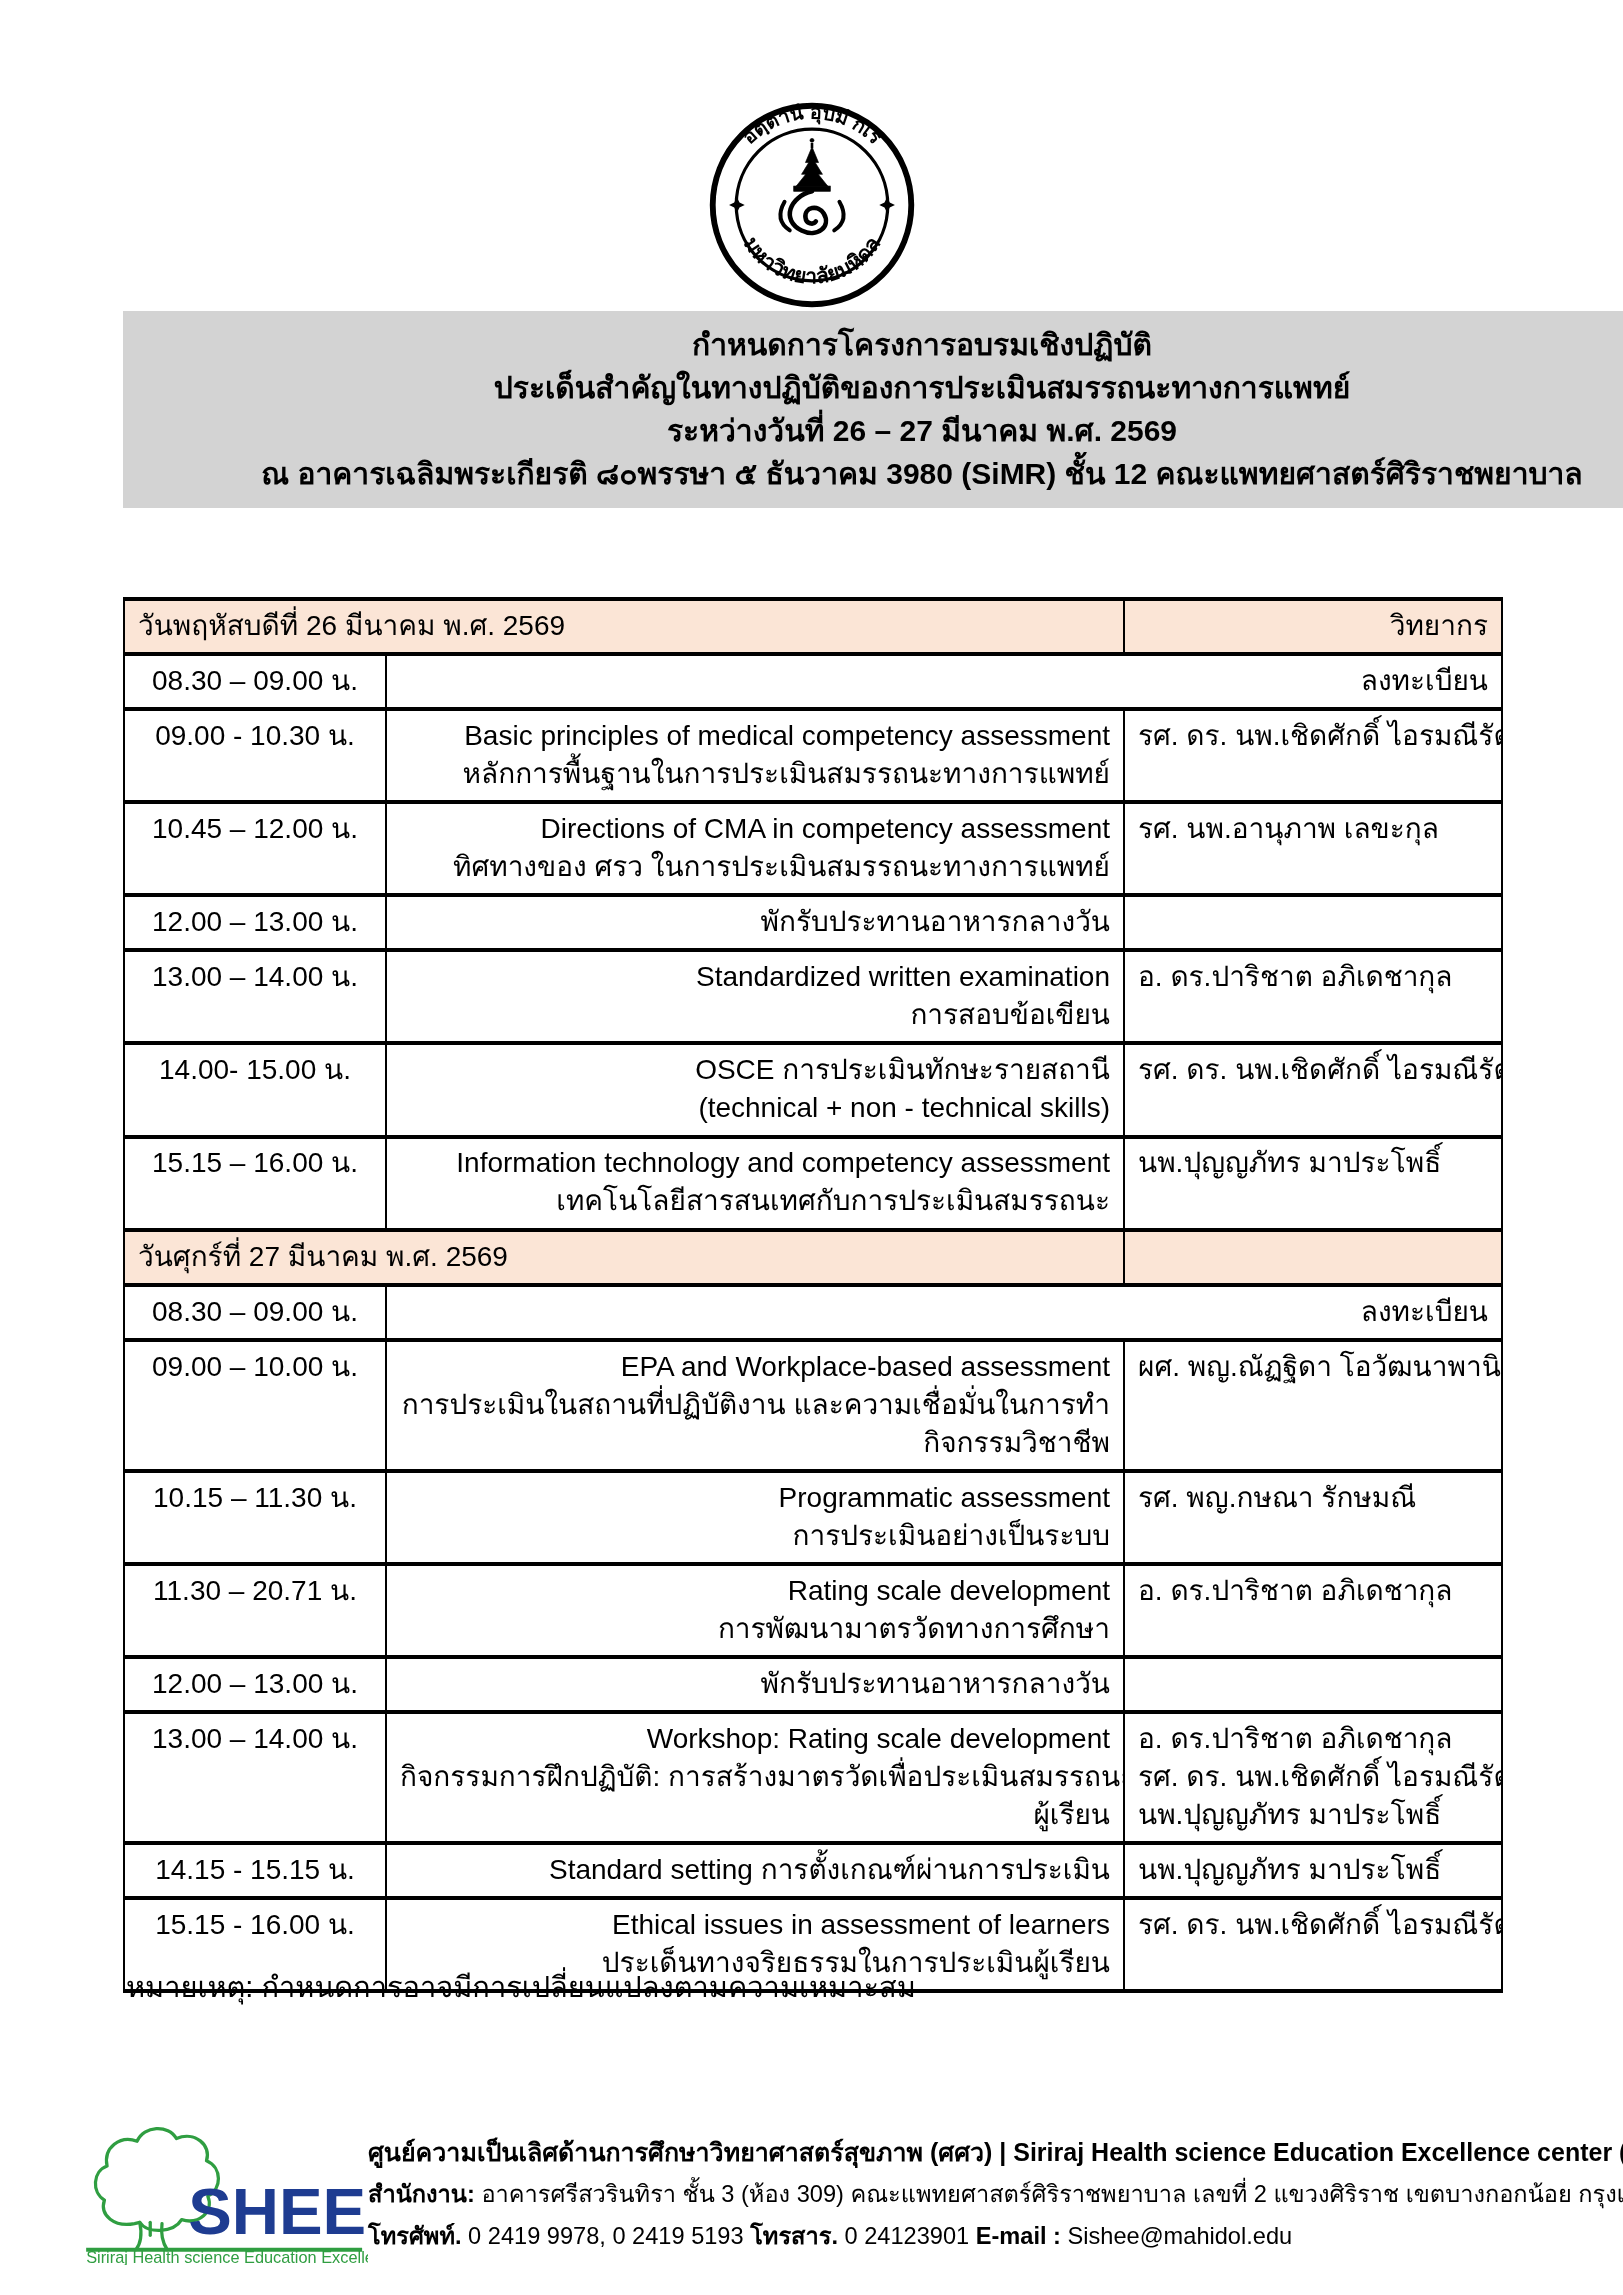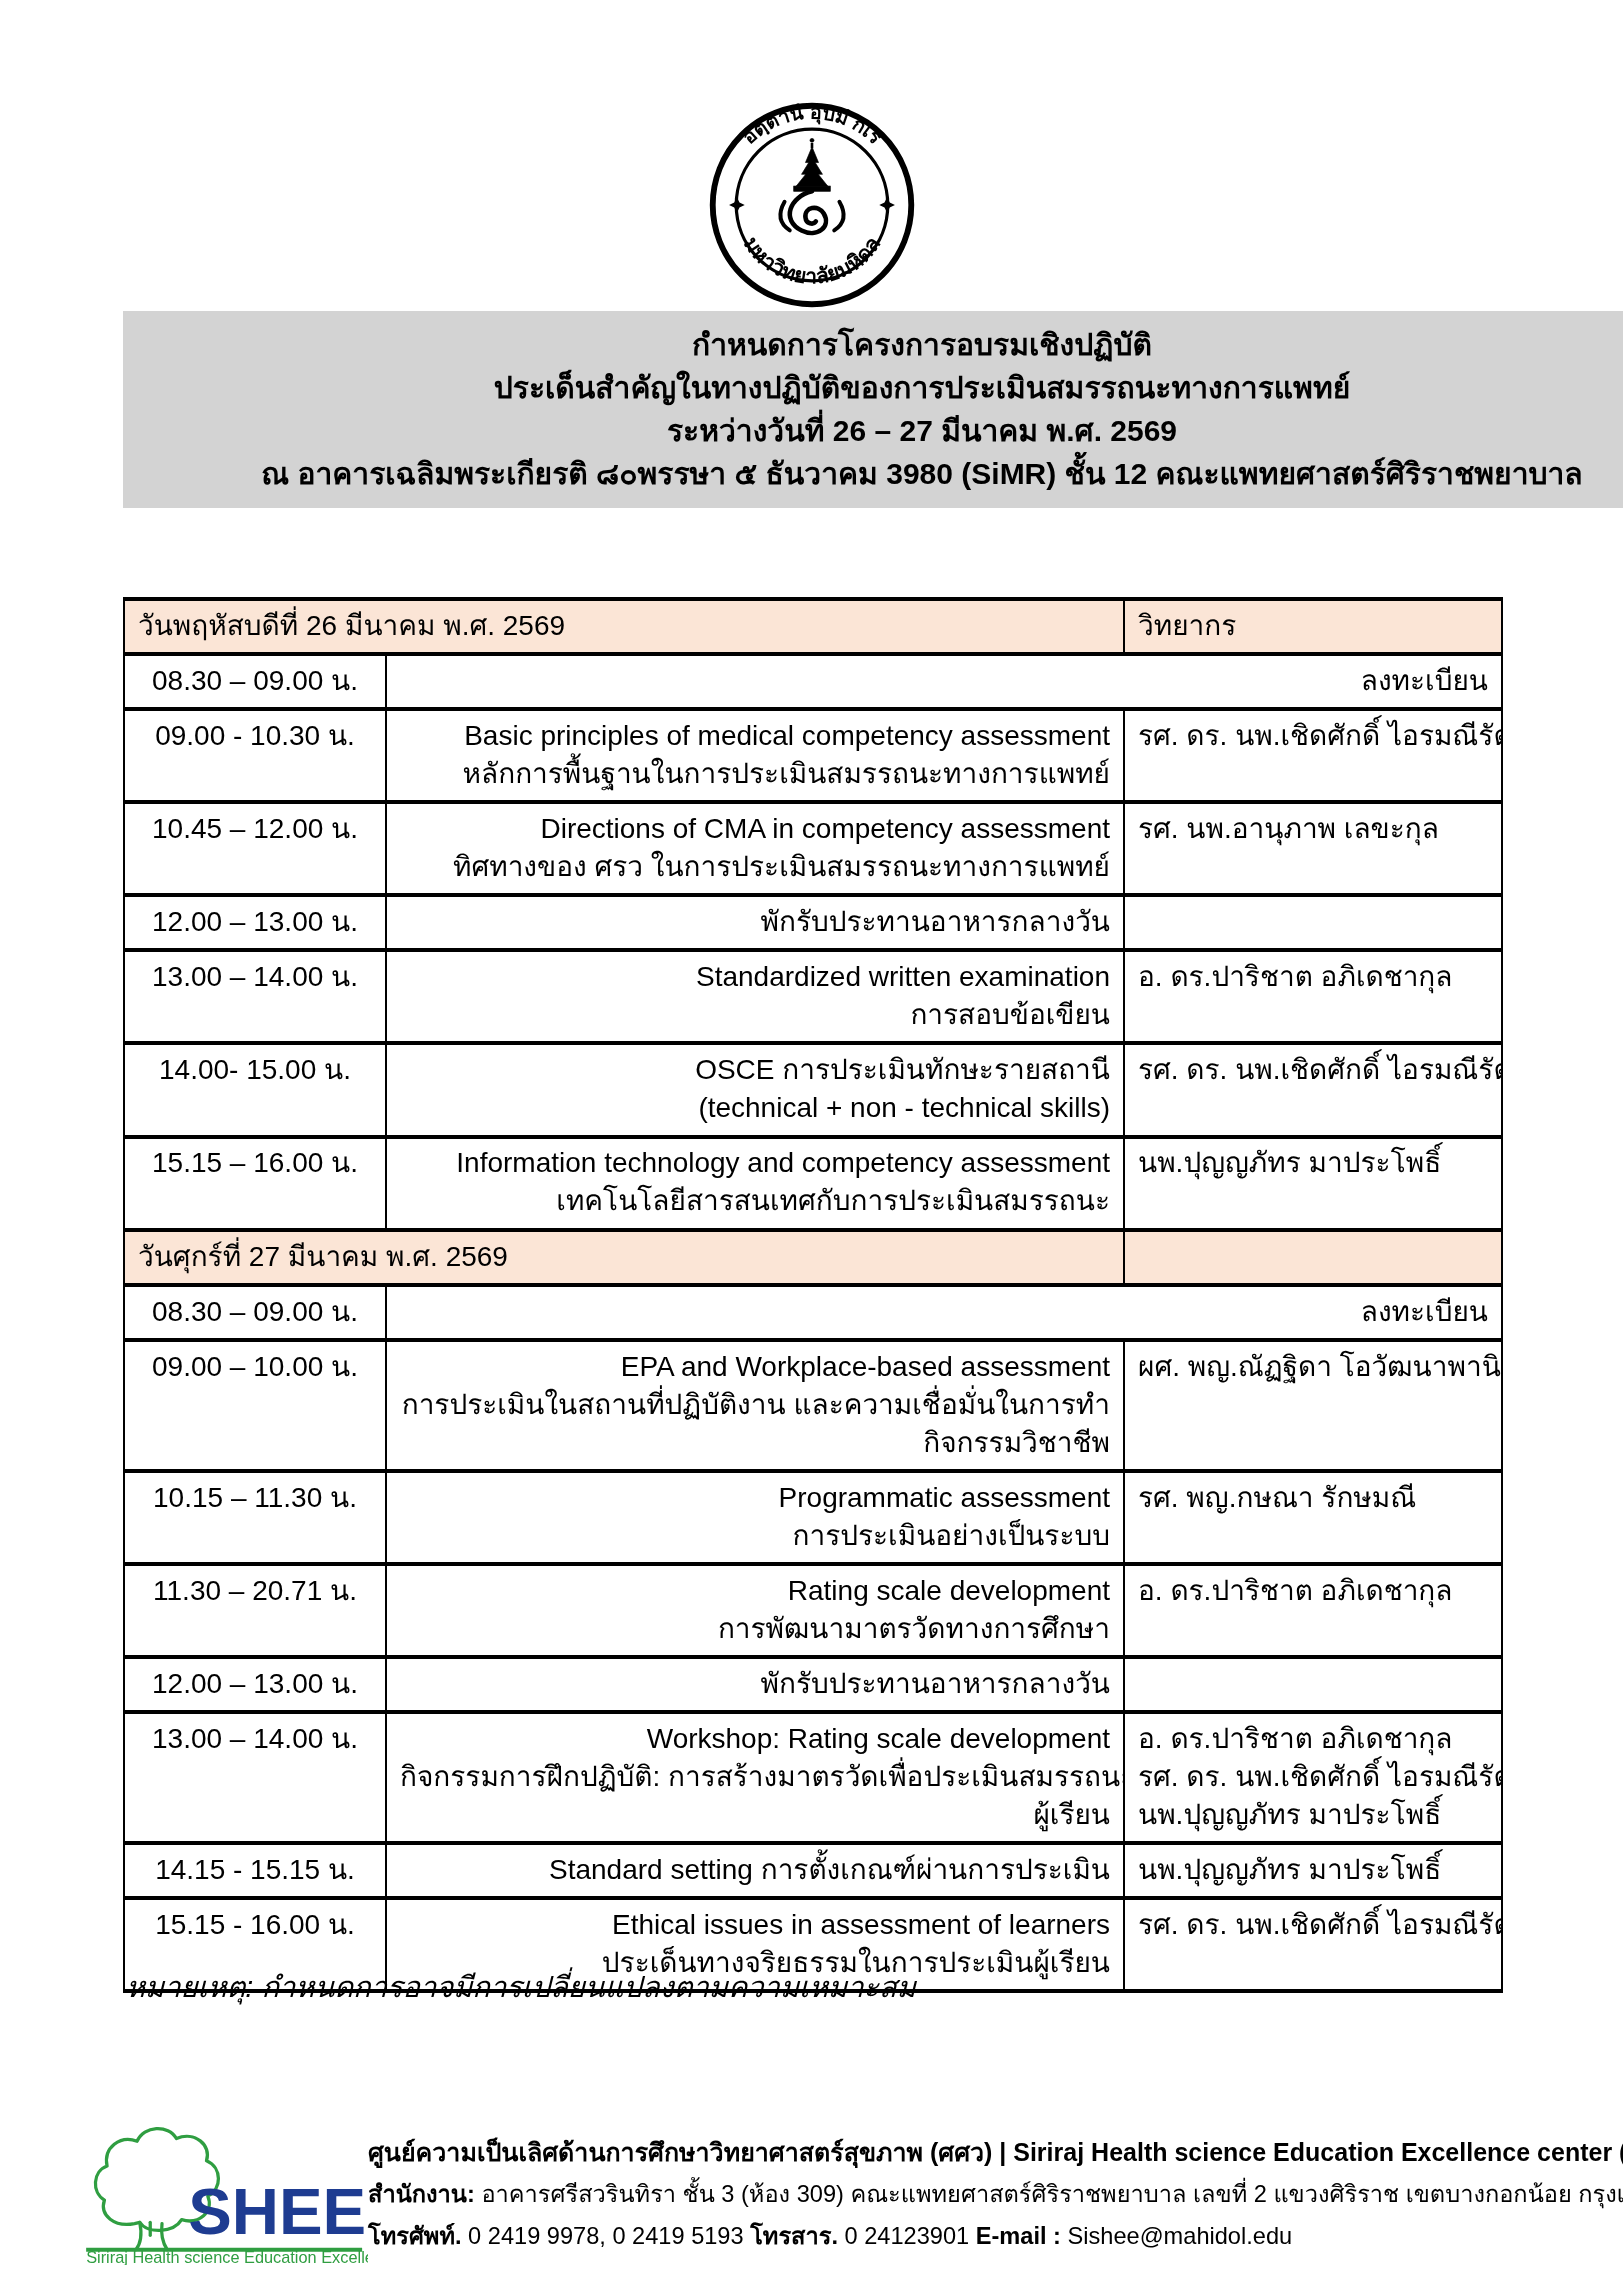--- a/index.html
+++ b/index.html
@@ -63,29 +63,28 @@
     line-height:38px;
     vertical-align:top;
     padding:5.9px 13px 7.2px 13px;
     overflow:hidden;
   }
   td.time-cell{ text-align:center; padding-left:3.9px; padding-right:3.9px; }
   td.topic-cell{ text-align:right; padding-left:17px; }
   td.speaker-cell{ text-align:left; padding-left:14.4px; }
   tr.day-header td{ background:var(--day-header-bg); }
   td.day-title-cell{ text-align:left; padding-left:10.5px; }
-  td.speaker-header-cell{ text-align:left; }
+  td.speaker-header-cell{ text-align:right; }
   .cell-line{ white-space:nowrap; }
   
   .note{
     position:absolute;
     top:1964px;
     left:126px;
     font-size:29px;
-    font-style:italic;
     white-space:nowrap;
   }
   
   .footer{
     position:absolute;
     top:2124px;
     left:77px;
     width:1479px;
     display:flex;
     align-items:flex-start;

